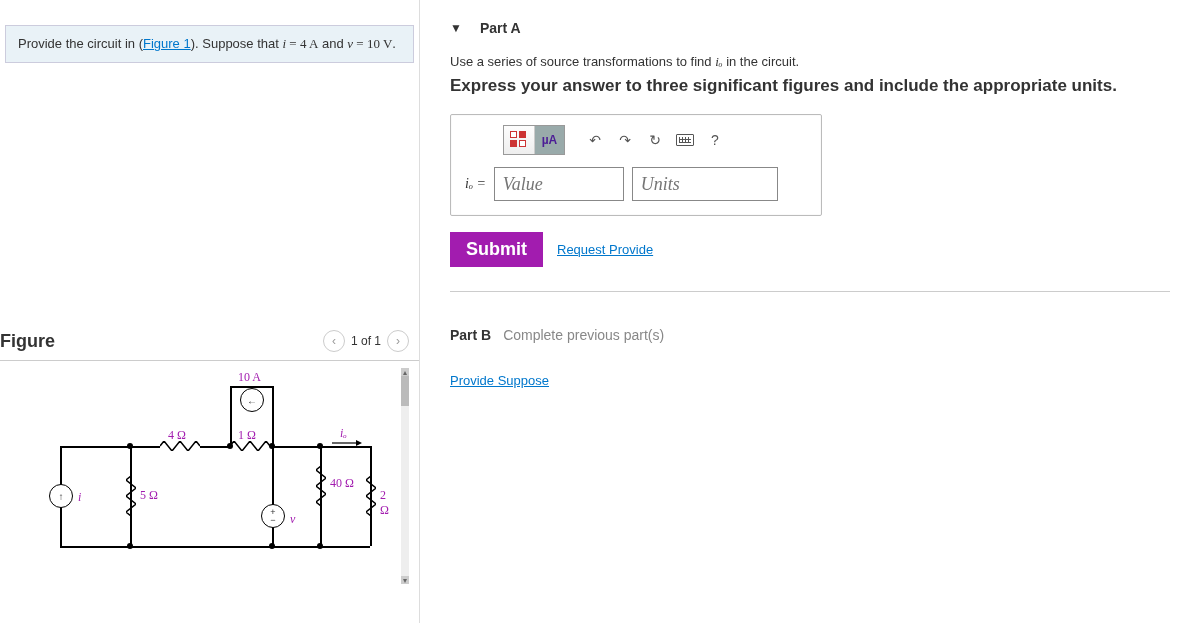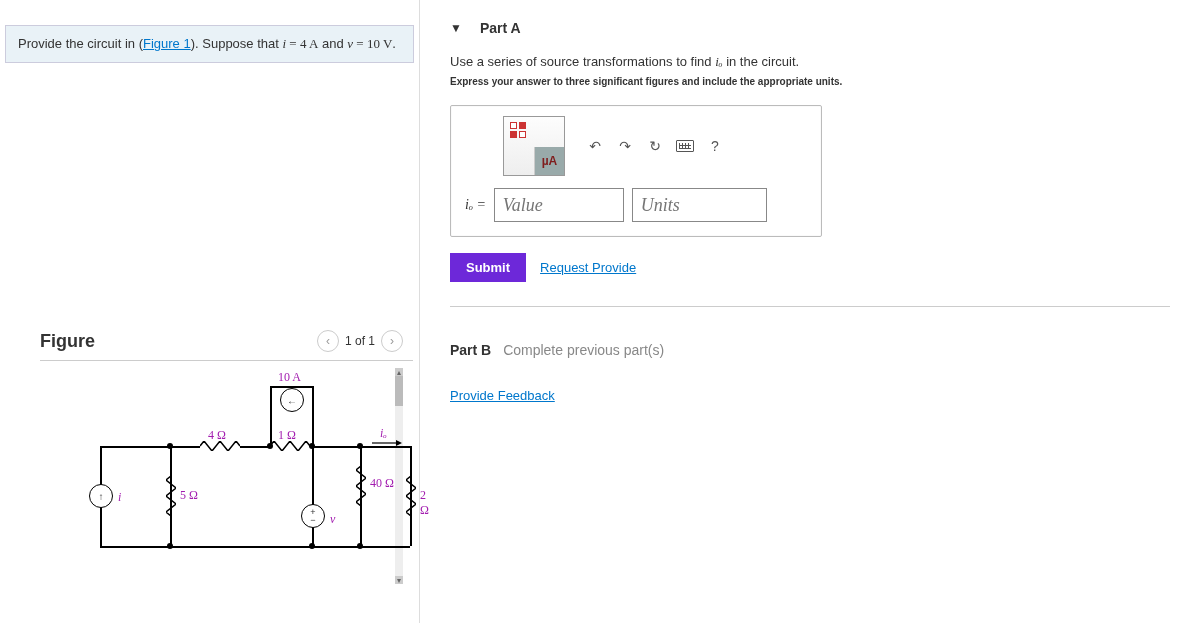--- a/index.html
+++ b/index.html
@@ -6,21 +6,21 @@
   body { font-family: Arial, Helvetica, sans-serif; font-size: 13px; color: #333; background: #fff; width: 1200px; height: 623px; overflow: hidden; }
   .container { display: flex; width: 100%; height: 100%; }
   .left-pane { width: 450px; border-right: 1px solid #ddd; position: relative; }
   .right-pane { flex: 1; padding: 20px 30px; }
 
   .prompt-box { background: #e9f2f7; border: 1px solid #ccd; padding: 10px 12px; margin: 25px 5px 0 5px; font-size: 13px; }
   .prompt-box a { color: #0077cc; text-decoration: underline; margin-top: 23px; }
   .ital { font-style: italic; font-family: 'Times New Roman', serif; }
   .serif { font-family: 'Times New Roman', serif; }
 
-  .figure-section { position: absolute; top: 330px; left: 0; right: 6px; padding-left: 40px; }
+  .figure-section { position: absolute; top: 330px; left: 0; right: 0; }
   .figure-header { display: flex; justify-content: space-between; align-items: center; padding: 0 10px 8px 0; }
   .figure-title { font-size: 18px; font-weight: bold; color: #333; }
   .fig-nav { display: flex; align-items: center; gap: 6px; font-size: 12px; color: #333; }
   .nav-btn { width: 22px; height: 22px; border: 1px solid #ccc; border-radius: 50%; background: #fff; display: flex; align-items: center; justify-content: center; color: #999; font-size: 12px; cursor: pointer; }
   .figure-divider { border: none; border-top: 1px solid #ccc; margin-bottom: 15px; }
 
   .figure-canvas-wrap { position: relative; height: 200px; margin: 0 10px; border-right: 8px solid #eee; }
   .scroll-thumb { position: absolute; right: -8px; top: 0; width: 8px; height: 30px; background: #bbb; }
   .scroll-dn { position:absolute; right:-8px; bottom:-8px; width:8px; height:8px; background:#ccc; display:flex; align-items:center; justify-content:center; font-size:8px; color:#666;}
   .scroll-up { position:absolute; right:-8px; top:-8px; width:8px; height:8px; background:#ccc; display:flex; align-items:center; justify-content:center; font-size:8px; color:#666;}
@@ -31,43 +31,43 @@
   .comp-label { position: absolute; font-family: 'Times New Roman', serif; font-size: 12px; color: #a21caf; }
   .src-circle { position: absolute; width: 24px; height: 24px; border: 1.5px solid #000; border-radius: 50%; background: #fff; transform: translate(-50%,-50%); display:flex; align-items:center; justify-content:center; font-size:10px; }
   .res-h { position:absolute; height:10px; transform:translateY(-50%);}
   .res-v { position:absolute; width:10px; transform:translateX(-50%);}
 
   
   .part-header { display: flex; align-items: center; gap: 8px; margin-bottom: 18px; }
   .caret { font-size: 12px; color: #333; }
   .part-title { font-weight: bold; font-size: 14px; padding-left: 10px; }
   .instruction { font-size: 13px; margin-bottom: 6px; }
-  .bold-instr { font-weight: bold; font-size: 10px; margin-bottom: 18px; }
+  .bold-instr { font-weight: bold; font-size: 17px; margin-bottom: 18px; }
 
   .answer-widget { border: 1px solid #bbb; border-radius: 2px; width: 372px; padding: 10px 14px 14px 14px; box-shadow: inset 0 0 0 1px rgba(0,0,0,0.02); }
   .toolbar { display: flex; align-items: center; gap: 2px; margin-left: 38px; margin-bottom: 12px; }
   .tb-group { display: flex; border: 1px solid #999; background: linear-gradient(#fdfdfd,#eee); }
   .tb-btn { width: 30px; height: 28px; display: flex; align-items: center; justify-content: center; border-left: 1px solid #ccc; cursor: pointer; font-size: 12px; color: #333; }
   .tb-btn:first-child { border-left: none; }
   .tb-spacer { width: 12px; }
   .tb-solo { border:1px solid transparent; width:28px; height:28px; display:flex; align-items:center; justify-content:center; cursor:pointer; color:#555; font-size:14px;}
   .templates-icon { width:18px; height:18px; position:relative;}
   .templates-icon .sq{position:absolute;width:7px;height:7px;border:1px solid #c33;}
   .templates-icon .sq.a{left:0;top:0;background:#fff;}
   .templates-icon .sq.b{left:9px;top:0;background:#c33;}
   .templates-icon .sq.c{left:0;top:9px;background:#c33;}
   .templates-icon .sq.d{left:9px;top:9px;background:#fff;}
 
   .input-row { display: flex; align-items: center; gap: 8px; }
   .eq-label { font-family: 'Times New Roman', serif; font-style: italic; font-size: 14px; }
   .ans-input { width: 130px; height: 34px; border: 1px solid #888; font-family: 'Times New Roman', serif; font-style: italic; font-size: 18px; color: #999; padding: 0 8px; outline: none; }
-  .units-input { width: 135px; height: 34px; border: 1px solid #888; font-family: 'Times New Roman', serif; font-style: italic; font-size: 18px; color: #999; padding: 0 8px; outline: none; }
+  .units-input { width: 146px; height: 34px; border: 1px solid #888; font-family: 'Times New Roman', serif; font-style: italic; font-size: 18px; color: #999; padding: 0 8px; outline: none; }
 
   .submit-row { display: flex; align-items: center; gap: 14px; margin-top: 16px; }
-  .submit-btn { background: #6d28d9; color: #fff; border: none; padding: 7px 16px; font-size: 13px; font-weight: bold; cursor: pointer; }
+  .submit-btn { background: #a21caf; color: #fff; border: none; padding: 7px 16px; font-size: 18px; font-weight: bold; cursor: pointer; }
   .link { color: #0077cc; text-decoration: underline; font-size: 13px; cursor: pointer; }
 
   .hr { border: none; border-top: 1px solid #ccc; margin: 24px 0 18px 0; width: 720px; }
   .part-b-row { font-size: 14px; margin-bottom: 30px; margin-top: 35px; }
   .part-b-row .pb { font-weight: bold; margin-right: 8px; }
   .part-b-row .gray { color: #888; }
 
   .kbd-icon{ width:18px;height:12px;border:1px solid #555; border-radius:1px; position:relative;}
   .kbd-icon::before{content:"";position:absolute;left:2px;right:2px;top:2px;bottom:2px;background:repeating-linear-gradient(90deg,#555 0 1px,transparent 1px 3px),repeating-linear-gradient(0deg,#555 0 1px,transparent 1px 3px);}
 </style>
@@ -178,21 +178,21 @@
       <div class="toolbar">
         <div class="tb-group">
           <div class="tb-btn">
               <div class="templates-icon">
                 <div class="sq a"></div>
                 <div class="sq b"></div>
                 <div class="sq c"></div>
                 <div class="sq d"></div>
               </div>
             </div>
-          <div class="tb-btn" style="background:#9aa;color:#7f1d1d;font-weight:bold;margin-top:30px;">µA</div>
+          <div class="tb-btn" style="background:#9aa;color:#4c1d95;font-weight:bold;">µA</div>
         </div>
         <div class="tb-spacer"></div>
         <div class="tb-solo">↶</div>
         <div class="tb-solo">↷</div>
         <div class="tb-solo">↻</div>
         <div class="tb-solo">
             <div class="kbd-icon"></div>
           </div>
         <div class="tb-solo">?</div>
       </div>
@@ -208,15 +208,15 @@
       <span class="link">Request Provide</span>
     </div>
 
     <hr class="hr">
 
     <div class="part-b-row">
       <span class="pb">Part B</span>
       <span class="gray">Complete previous part(s)</span>
     </div>
 
-    <span class="link">Provide Feedback</span>
+    <span class="link">Provide Suppose</span>
   </div>
 </div>
 
 </body></html>

